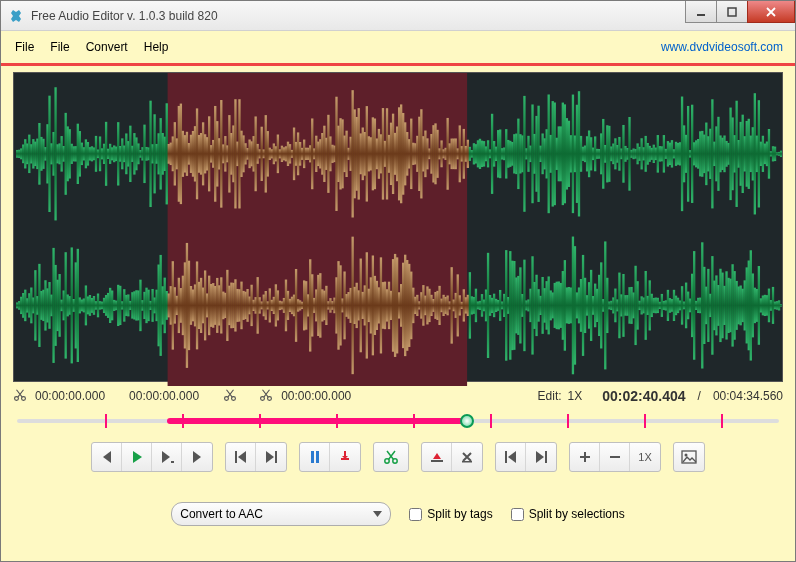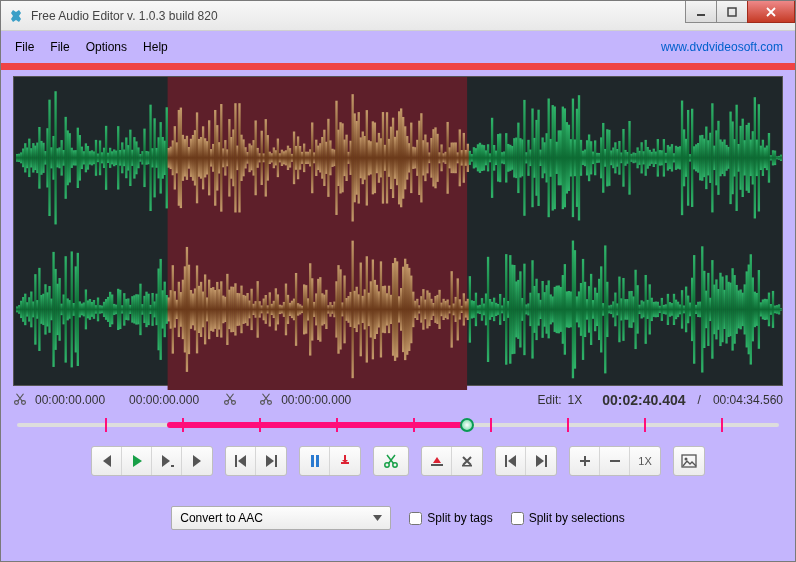--- a/index.html
+++ b/index.html
@@ -1,24 +1,24 @@
 <!DOCTYPE html>
 <html><head>
 <meta charset="utf-8">
 <style>
 *{margin:0;padding:0;box-sizing:border-box;font-family:"Segoe UI",Tahoma,sans-serif;font-size:12px}
 body{background:#ccc;width:796px;height:562px;overflow:hidden}
-.window{width:796px;height:562px;background:#c4b5fd;border:1px solid #7a7a7a;display:flex;flex-direction:column}
+.window{width:796px;height:562px;background:#fef9c3;border:1px solid #7a7a7a;display:flex;flex-direction:column}
 .titlebar{height:30px;background:linear-gradient(#f8f8f8,#e8e8e8);display:flex;align-items:center;padding-left:8px;border-bottom:1px solid #d0d0d0}
 .titlebar .app-icon{width:16px;height:16px;display:inline-flex;align-items:center;justify-content:center;color:#3a9fc7;margin-right:6px}
 .titlebar .title{color:#444;flex:1}
 .win-buttons{display:flex;height:22px;align-self:flex-start}
 .win-btn{width:32px;height:22px;display:flex;align-items:center;justify-content:center;border:1px solid #8a8a8a;border-top:none;margin-left:-1px;background:linear-gradient(#f4f4f4,#dcdcdc)}
 .win-btn.close{background:linear-gradient(#e88,#c53a25);color:#fff;width:48px;border-color:#a02a1a}
-.menubar{height:28px;display:flex;align-items:center;padding:16px 6px;border-bottom:7px solid #ef4444}
+.menubar{height:28px;display:flex;align-items:center;padding:16px 6px;border-bottom:3px solid #ef4444}
 .menubar .menu-item{padding:2px 8px;cursor:default}
 .menubar .spacer{flex:1}
 .menubar .link{color:#0060cc;padding:2px 6px;cursor:pointer}
 .content{flex:1;padding:6px 12px 12px;display:flex;flex-direction:column}
 .wave-panel{height:310px;background:#1f272a;position:relative;border:1px solid #555}
 .wave-svg{position:absolute;inset:0}
 .time-readout{height:24px;display:flex;align-items:center;padding:4px 0 0;gap:6px;font-size:11px;color:#333}
 .time-readout .sc{width:16px;height:16px;color:#555}
 .time-readout .val{margin-right:18px}
 .time-readout .spacer{flex:1}
@@ -29,21 +29,21 @@
 .tick{position:absolute;top:4px;width:2px;height:14px;background:#ff0d7a}
 .handle{position:absolute;top:4px;width:14px;height:14px;border-radius:50%;background:radial-gradient(#fff,#5fd69b);border:2px solid #0a9a55;transform:translateX(-50%)}
 .tool-rows{display:flex;justify-content:center;gap:12px;margin-bottom:12px}
 .btn-group{display:flex;border:1px solid #bfbfbf;border-radius:3px;overflow:hidden;background:linear-gradient(#fdfdfd,#ececec)}
 .btn{width:30px;height:28px;display:flex;align-items:center;justify-content:center;border-right:1px solid #d6d6d6;cursor:pointer;color:#555}
 .btn:last-child{border-right:none}
 .btn.green{color:#18a048}
 .btn.blue{color:#2a7ad0}
 .btn.red{color:#d23}
 .bottom-row{display:flex;align-items:center;justify-content:center;gap:18px;margin-top:18px}
-.combo{width:220px;height:24px;border:1px solid #adadad;border-radius:2px;background:linear-gradient(#fdfdfd,#ececec);display:flex;align-items:center;padding:0 8px;justify-content:space-between;cursor:pointer}
+.combo{width:220px;height:24px;border:1px solid #adadad;border-radius:11px;background:linear-gradient(#fdfdfd,#ececec);display:flex;align-items:center;padding:0 8px;justify-content:space-between;cursor:pointer}
 .check{display:flex;align-items:center;gap:5px;cursor:pointer}
 .check input{width:13px;height:13px}
 .save-btn{width:120px;height:24px;border:1px solid #adadad;border-radius:3px;background:linear-gradient(#fdfdfd,#ececec);cursor:pointer;text-align:center;line-height:22px}
 svg{display:block}
 </style>
 </head>
 <body>
 
 <div class="window">
 
@@ -69,21 +69,21 @@
           <svg width="12" height="12">
             <path d="M2 2l8 8M10 2l-8 8" stroke="#fff" stroke-width="1.8"></path>
           </svg>
         </div>
     </div>
   </div>
 
   <div class="menubar">
     <div class="menu-item">File</div>
     <div class="menu-item">File</div>
-    <div class="menu-item">Options</div>
+    <div class="menu-item">Convert</div>
     <div class="menu-item">Help</div>
     <div class="spacer"></div>
     <a class="link">www.dvdvideosoft.com</a>
   </div>
 
   <div class="content">
     <div class="wave-panel">
       <svg class="wave-svg" viewBox="0 0 760 310" preserveAspectRatio="none">
         <defs>
           <linearGradient id="gg" x1="0" y1="0" x2="0" y2="1">

